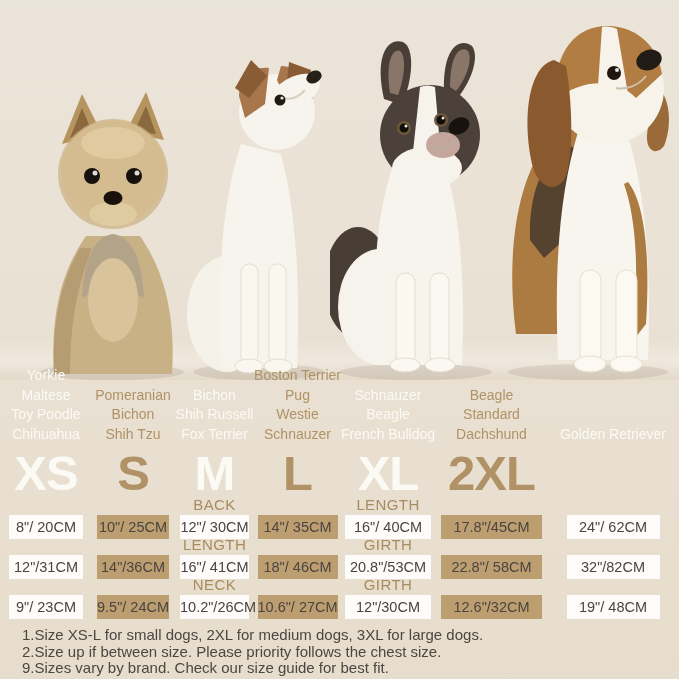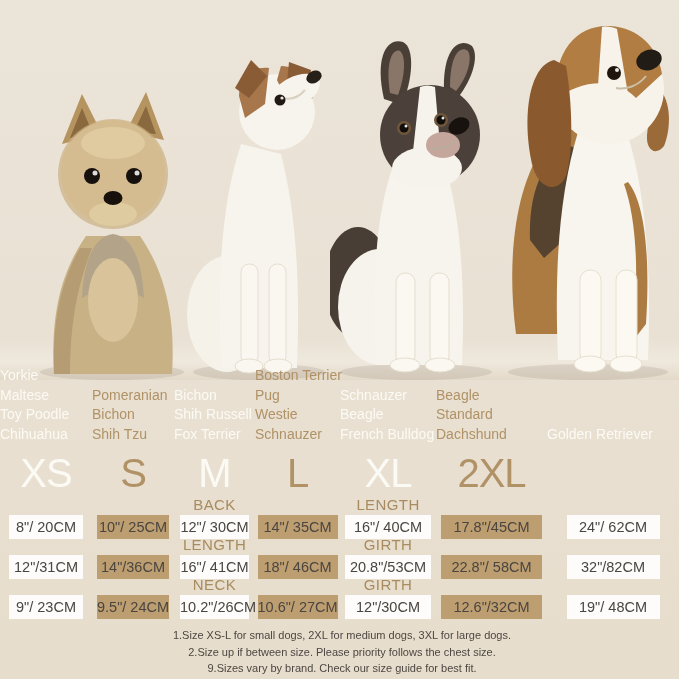--- a/index.html
+++ b/index.html
@@ -22,46 +22,46 @@
     grid-template-columns:92px 82px 81px 85px 96px 111px 132px;
     grid-template-rows:78px 56px 14px 26px 14px 26px 14px 26px;
   }
   .gc1{grid-column:1}.gc2{grid-column:2}.gc3{grid-column:3}.gc4{grid-column:4}
   .gc5{grid-column:5}.gc6{grid-column:6}.gc7{grid-column:7}
   .gr-breeds{grid-row:1}.gr-size{grid-row:2}
   .gr-lab1{grid-row:3}.gr-cells1{grid-row:4}
   .gr-lab2{grid-row:5}.gr-cells2{grid-row:6}
   .gr-lab3{grid-row:7}.gr-cells3{grid-row:8}
   .breeds{
-    display:flex;flex-direction:column;justify-content:flex-end;align-items:flex-start;
+    display:flex;flex-direction:column;justify-content:flex-end;align-items:center;
     font-size:14px;line-height:19.5px;text-align:center;white-space:nowrap;
   }
   .tone-white{color:#fcfaf4;}
   .tone-tan{color:#b09266;}
   .size-letter{
     display:flex;align-items:center;justify-content:center;
-    font-size:40px;font-weight:normal;letter-spacing:-1px;padding-top:2px;
+    font-size:49px;font-weight:bold;letter-spacing:-1px;padding-top:2px;
   }
   .mlabel{
     display:flex;align-items:flex-end;justify-content:center;
     font-size:15px;letter-spacing:.4px;color:#a88b5e;padding-bottom:1px;
   }
   .cellwrap{display:flex;align-items:center;justify-content:center;}
   .cell{
     height:24px;line-height:24px;text-align:center;white-space:nowrap;
     font-size:14.5px;color:#4a4540;
   }
   .cell-w{background:#fdfcfa;}
   .cell-t{background:#bd9e70;}
   .w1{width:74px}.w2{width:72px}.w3{width:69px}.w4{width:80px}
   .w5{width:86px}.w6{width:101px}.w7{width:93px}
   
   .notes{
     position:absolute;left:22px;top:627px;width:640px;
-    font-size:11px;line-height:16.5px;color:#4c4742;text-align:center;
+    font-size:15px;line-height:16.5px;color:#4c4742;
   }
 </style>
 </head>
 <body>
 
 <div class="stage">
 
   <div class="photo">
     <div class="floor"></div>
 

